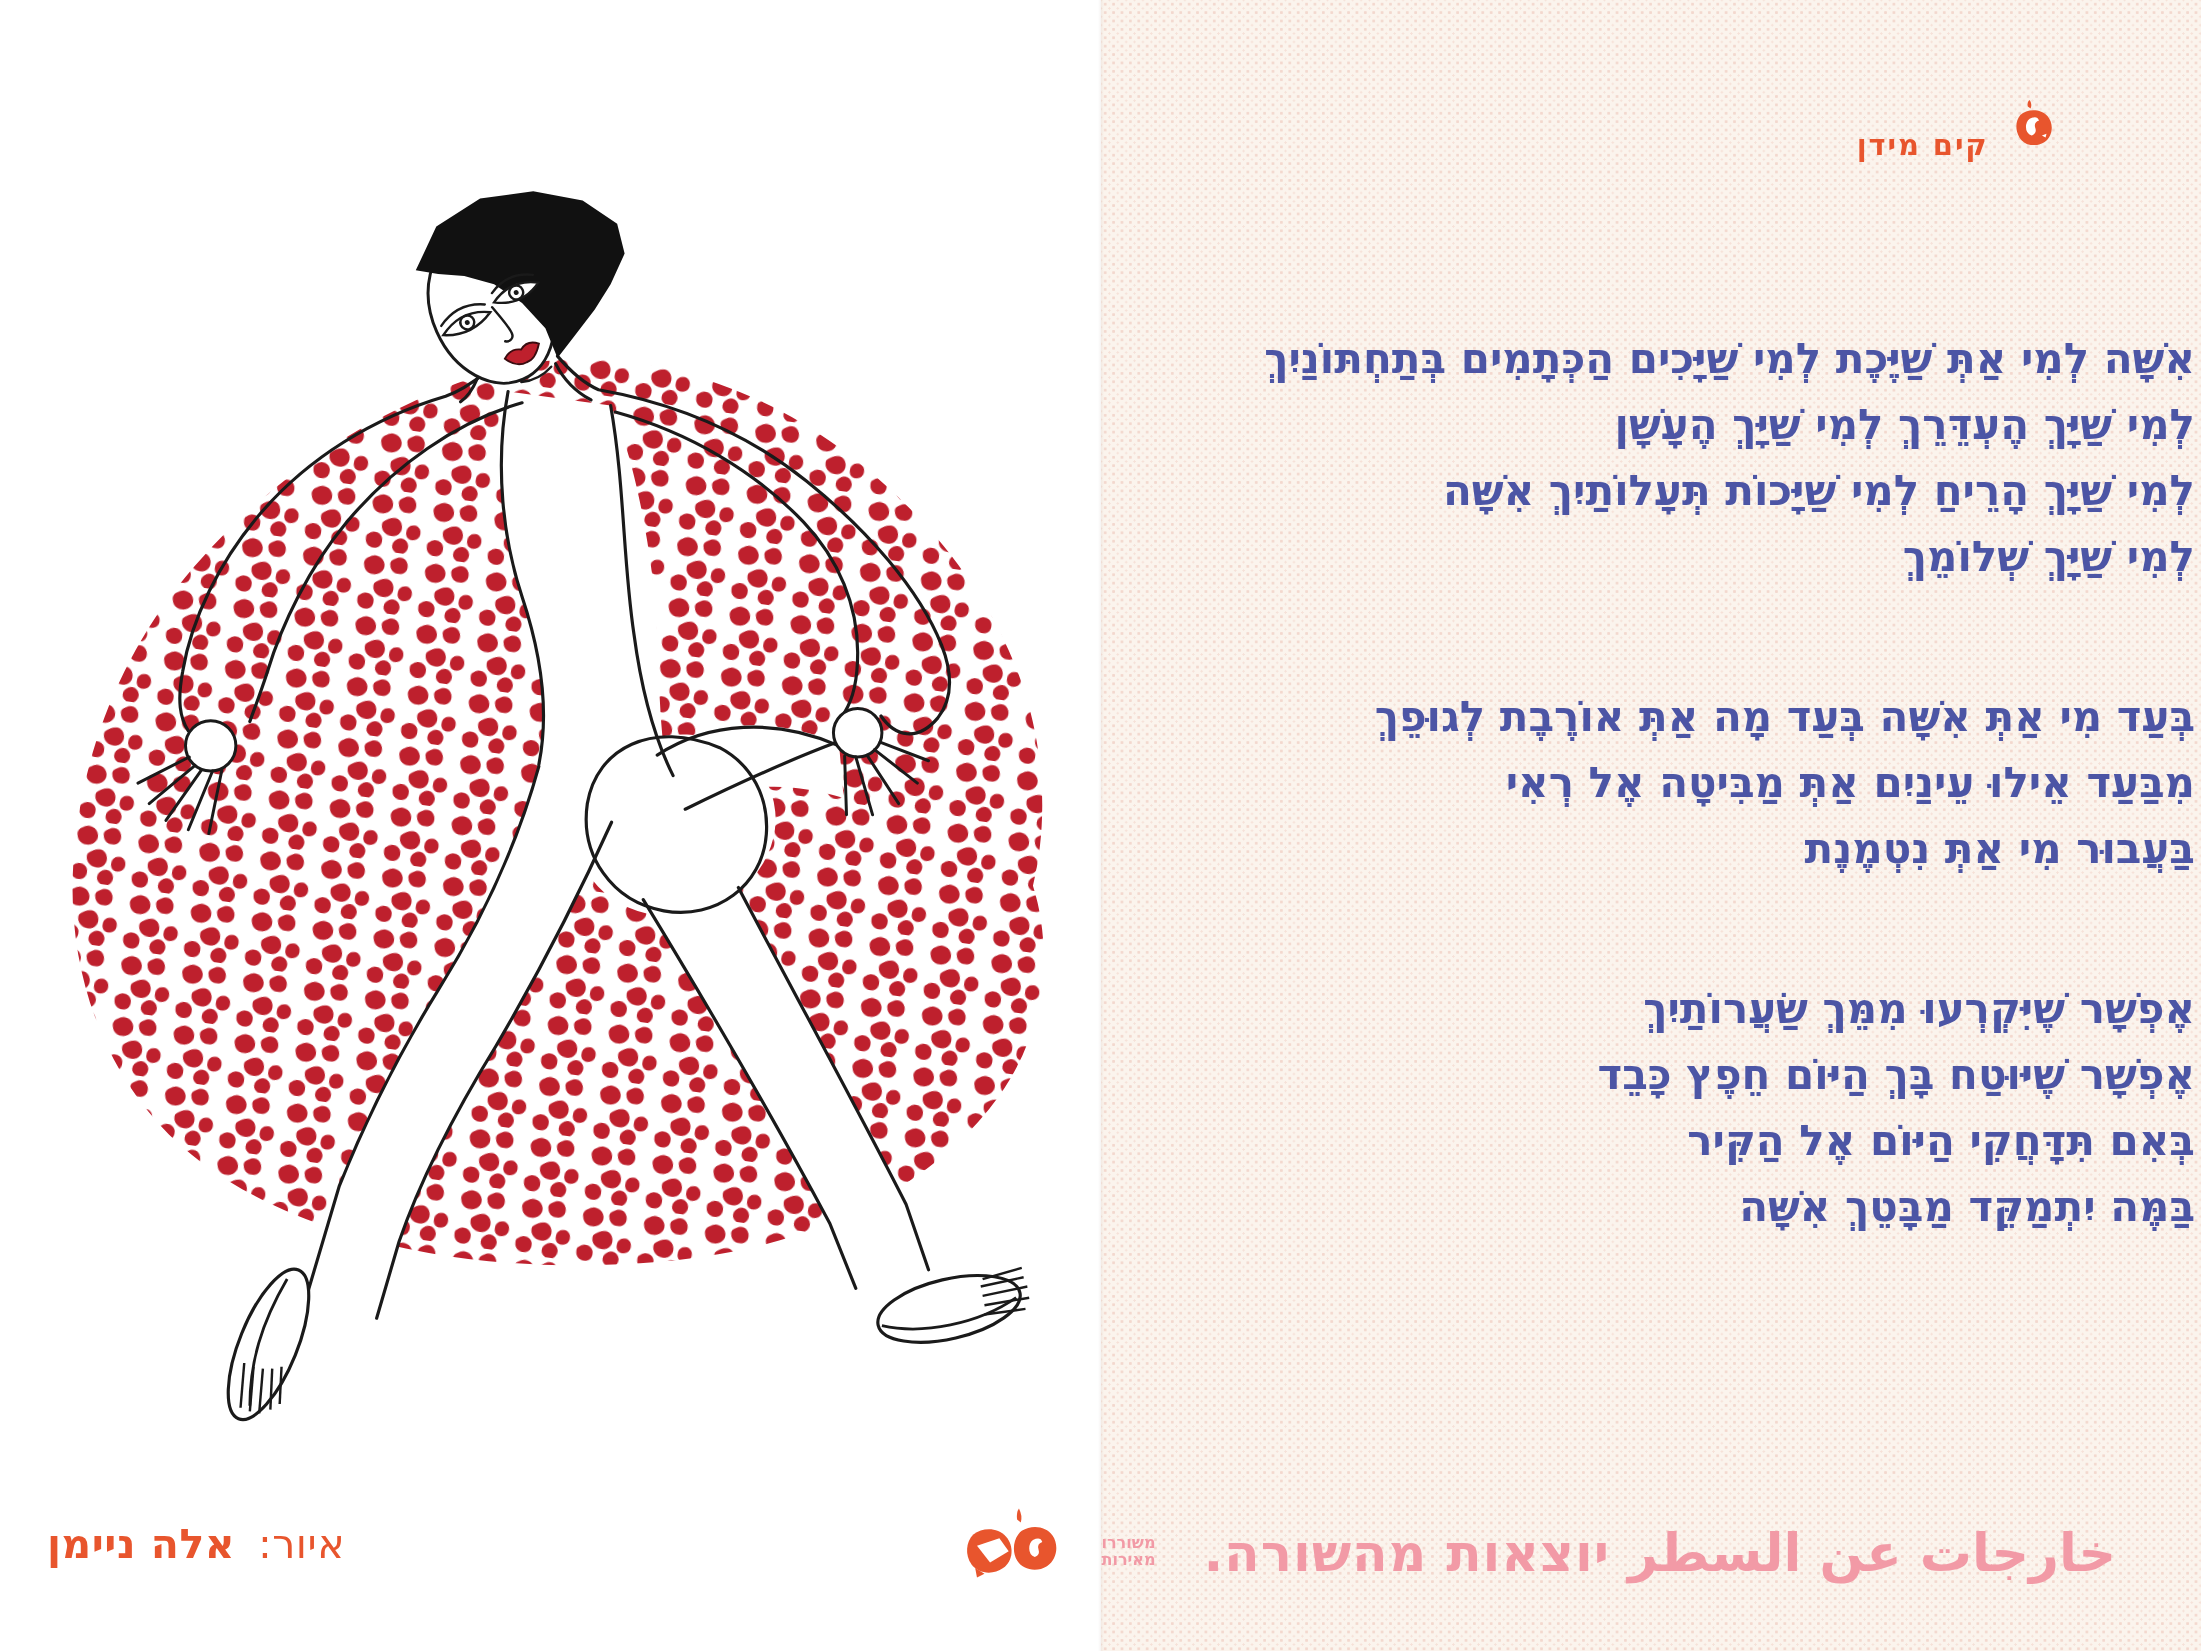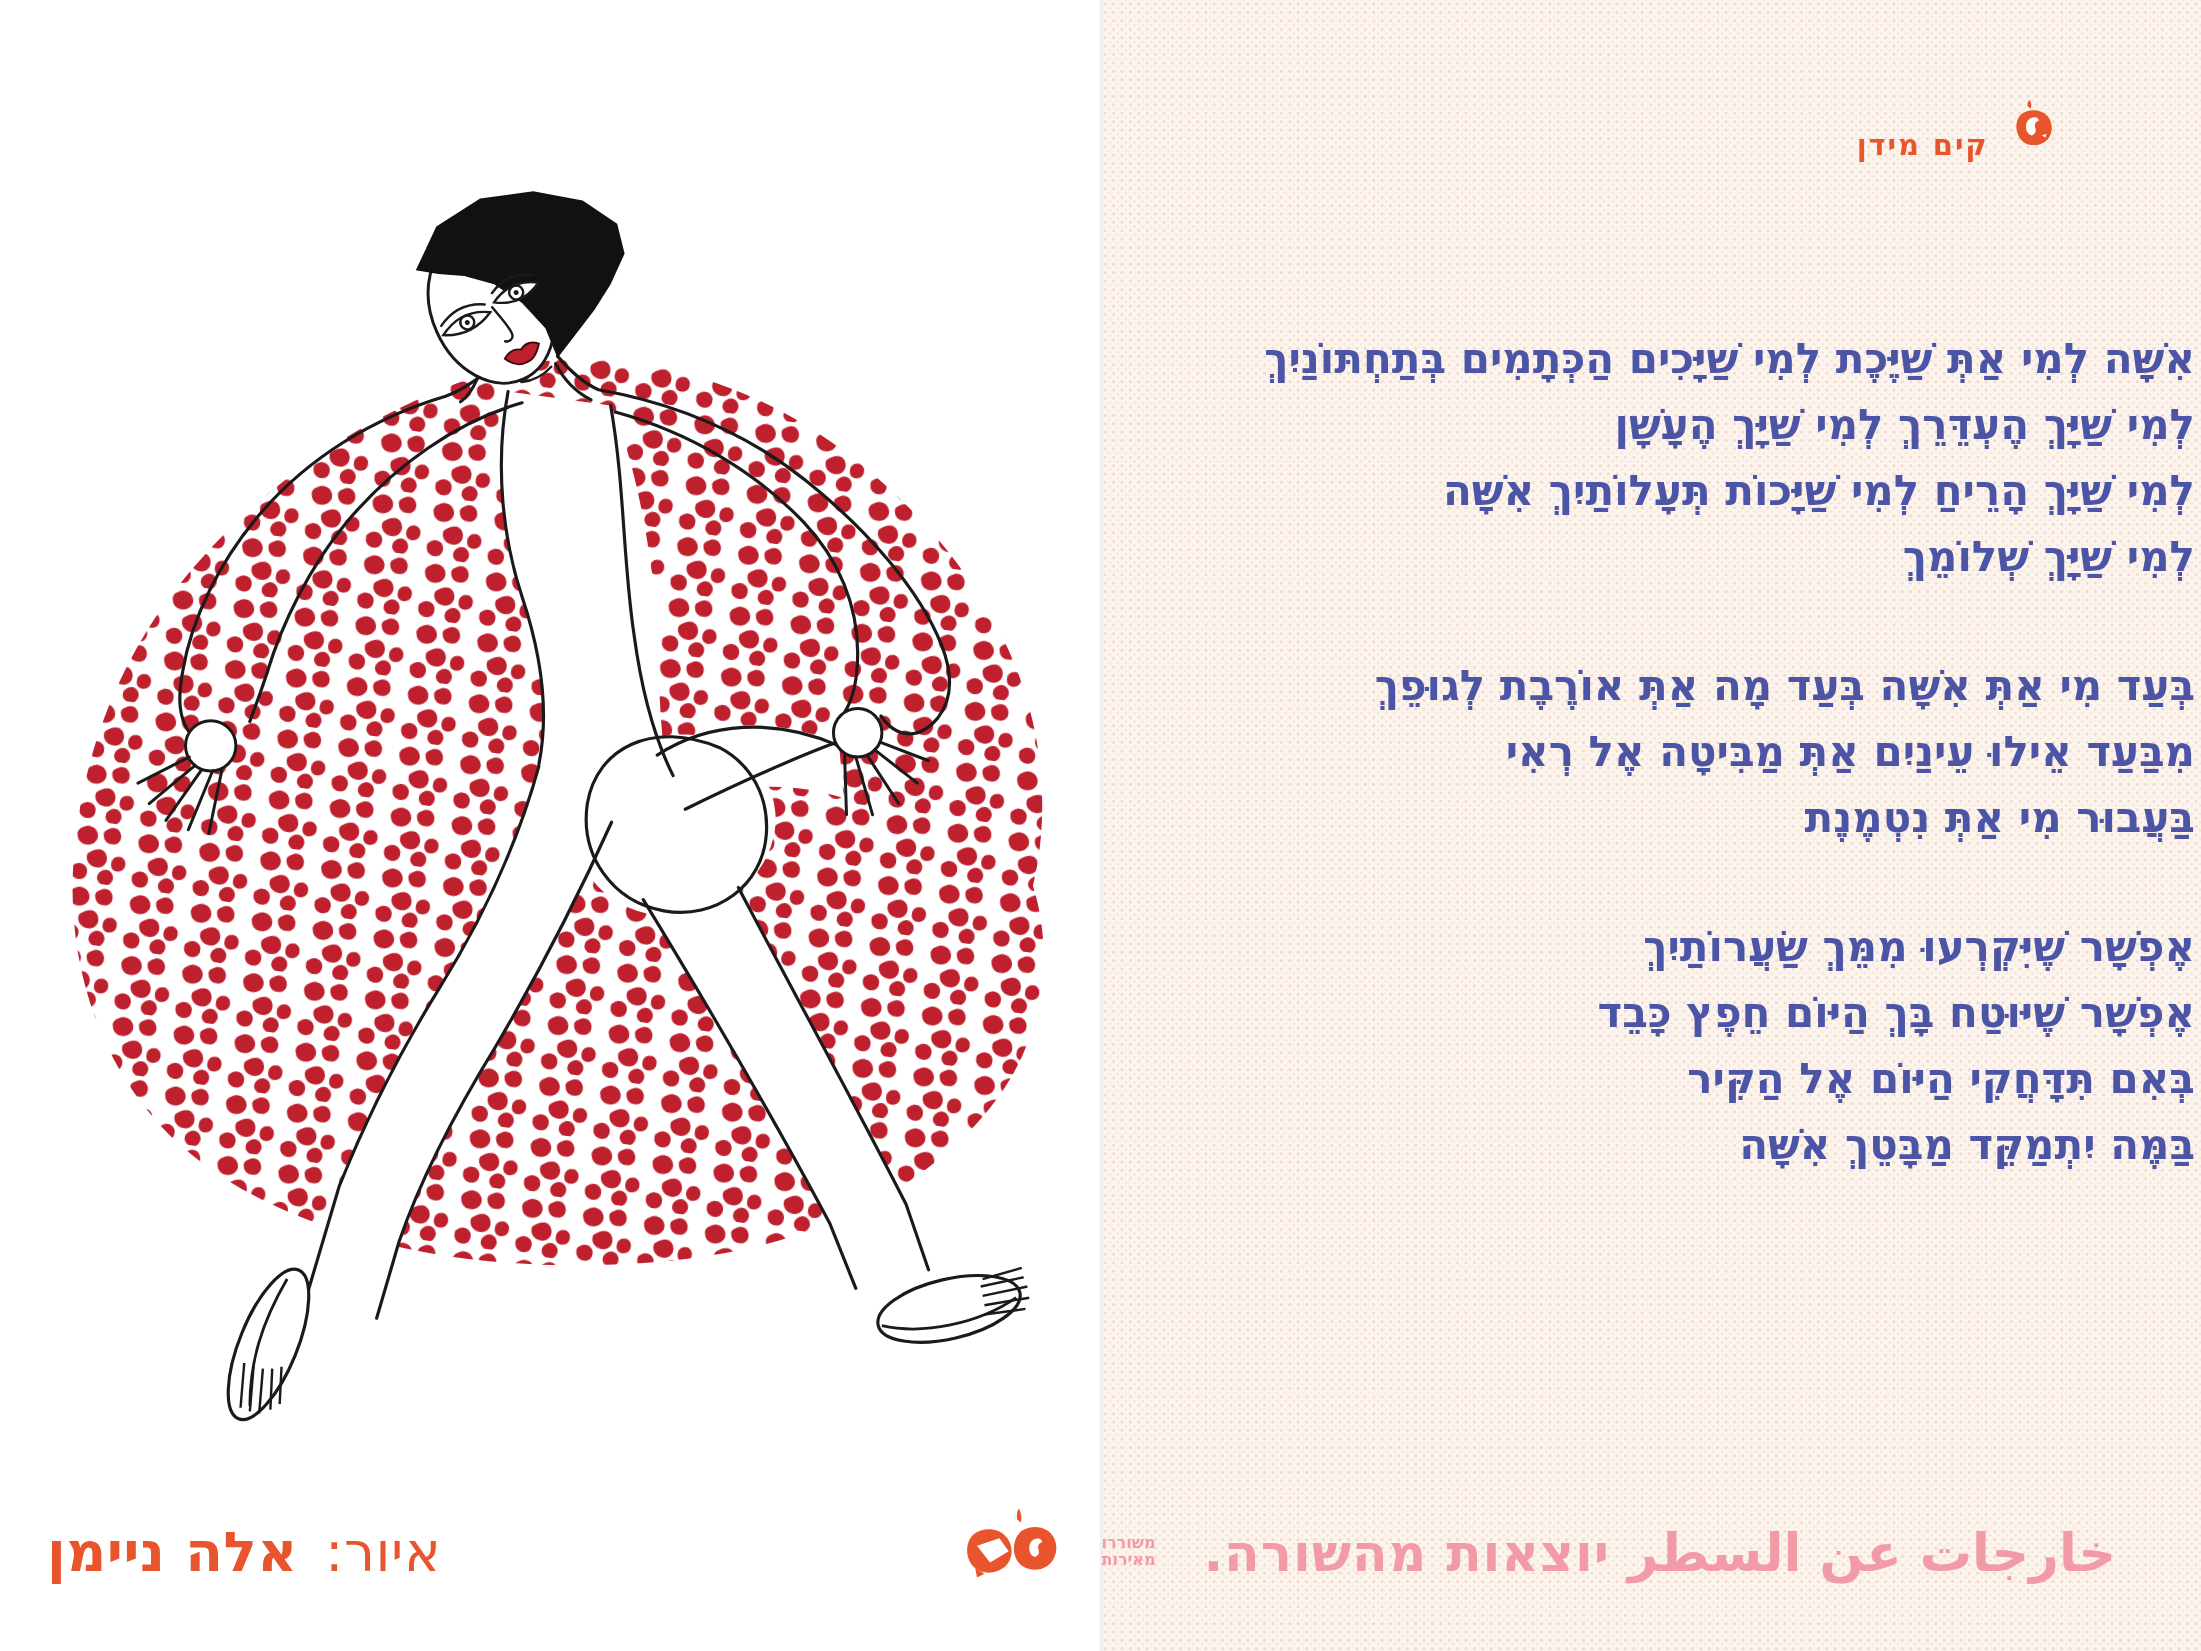--- a/index.html
+++ b/index.html
@@ -31,21 +31,21 @@
     background-position:0 0, 4.2px 4.2px;
   }
   .gutter{position:absolute;left:1098px;top:0;width:5.6px;height:100%;
     background:linear-gradient(90deg, rgba(0,0,0,0) 0%, rgba(120,90,80,0.07) 50%, rgba(0,0,0,0) 100%);}
 
   .art{position:absolute;left:0;top:0;width:1101px;height:1652px;}
 
   .credit{
     position:absolute;left:47px;top:1520px;
     direction:rtl;white-space:nowrap;
-    font-size:55px;color:var(--accent-orange);
+    font-size:41px;color:var(--accent-orange);
     letter-spacing:0.5px;
   }
   .credit .credit-name{font-weight:bold;margin-right:9.3px;}
 
   .author-row{
     position:absolute;right:148px;top:80px;
     display:flex;direction:rtl;align-items:center;gap:22.4px;
   }
   .author-row .author-name{
     font-weight:bold;font-size:29px;color:var(--accent-orange);
@@ -54,21 +54,21 @@
   .stamp-svg{width:43px;height:47px;display:block;}
 
   .poem{
     position:absolute;right:7px;top:326px;
     direction:rtl;text-align:right;
     color:var(--poem-blue);
     font-size:42px;font-weight:bold;
     font-family:"DejaVu Sans","Liberation Sans",sans-serif;
   }
   .poem-line{line-height:66px;height:66px;white-space:nowrap;}
-  .stanza + .stanza{margin-top:63px;text-align:right;}
+  .stanza + .stanza{margin-top:94px;text-align:right;}
 
   .series-footer{
     position:absolute;right:86px;bottom:71px;
     display:flex;direction:rtl;align-items:flex-end;gap:48px;
   }
   .series-title{
     color:var(--footer-pink);font-weight:bold;
     font-size:52px;line-height:56px;white-space:nowrap;
     letter-spacing:0.9px;
   }

